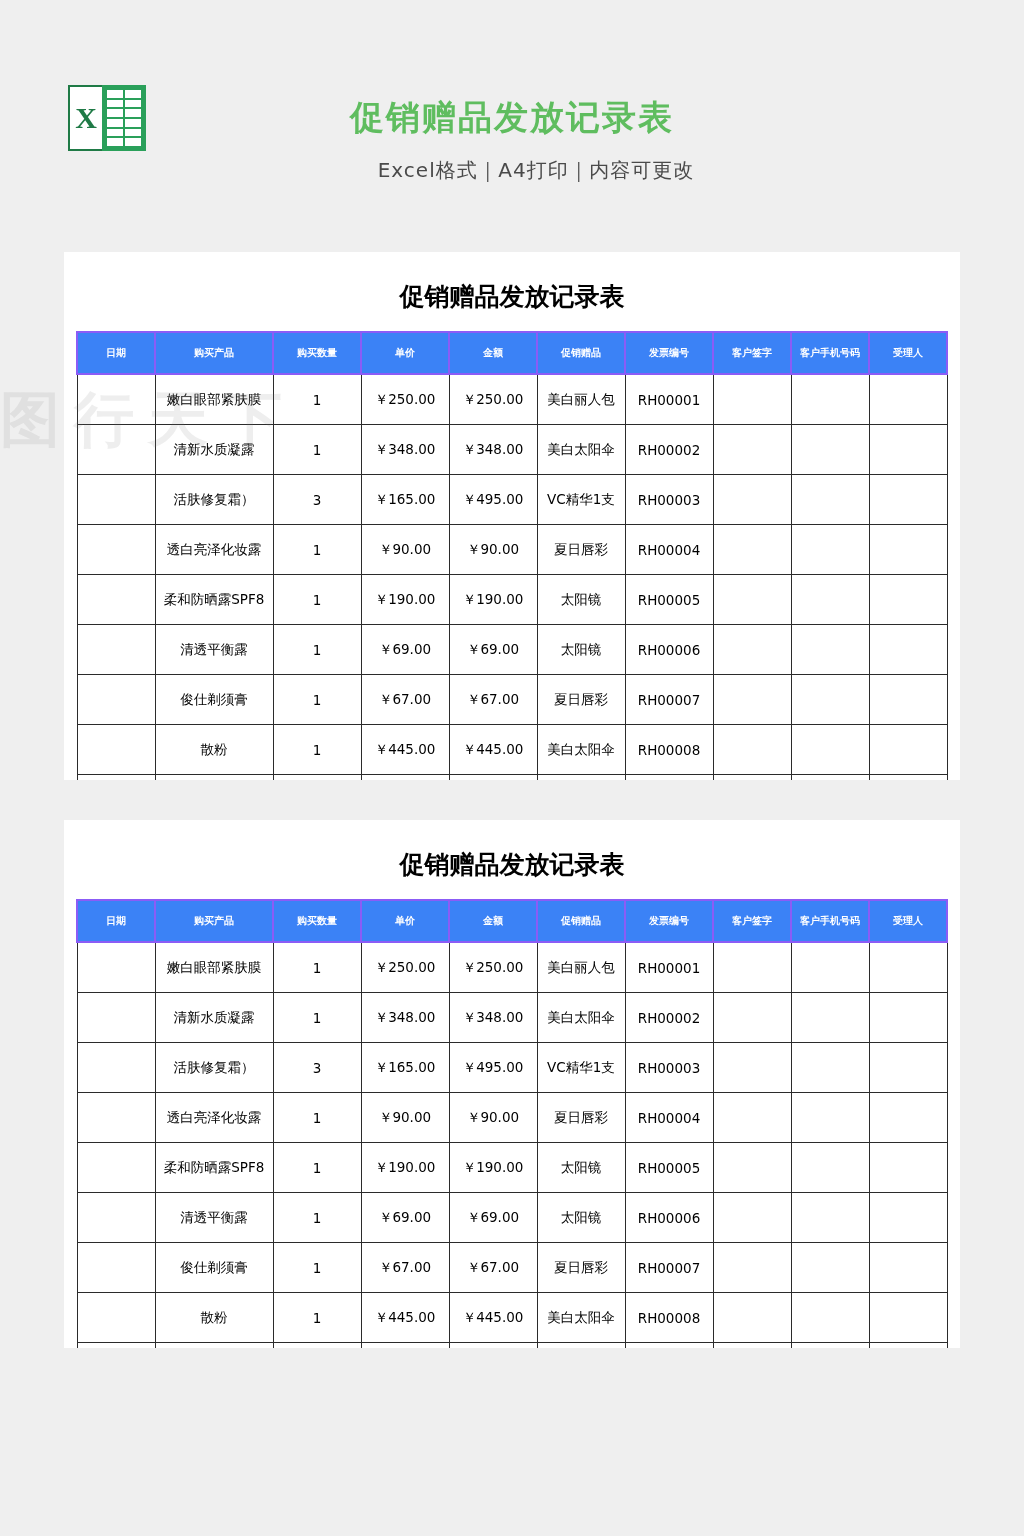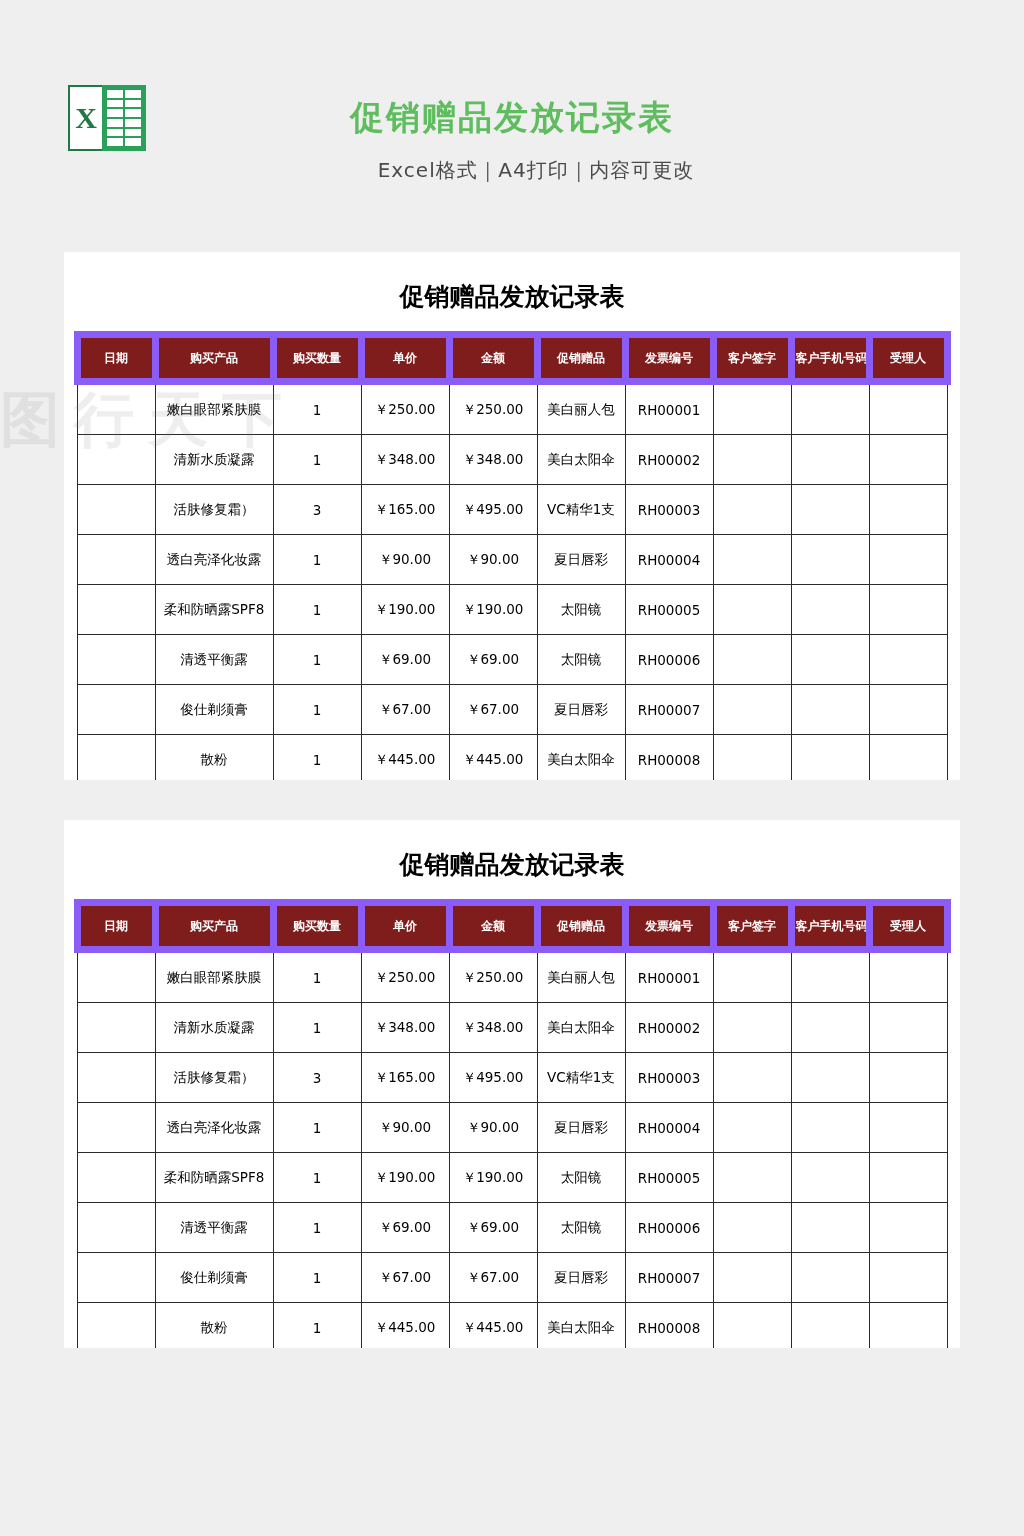--- a/index.html
+++ b/index.html
@@ -108,26 +108,26 @@
     padding-bottom: 18px;
     font-family: "DejaVu Sans", sans-serif;
   }
   table.xls {
     border-collapse: collapse;
     margin: 0 auto;
     width: 830px;
     table-layout: fixed;
   }
   table.xls th {
-    background: #7f1d1d;
+    background: #3b82f6;
     color: #ffffff;
-    font-size: 12px;
+    font-size: 10px;
     font-weight: bold;
     height: 38px;
-    border: 7px solid #8b5cf6;
+    border: 2px solid #8b5cf6;
     font-family: "DejaVu Sans", sans-serif;
     overflow: hidden;
     white-space: nowrap;
   }
   table.xls td {
     border: 1px solid #2b2b2b;
     height: 47px;
     font-size: 13.5px;
     color: #000000;
     text-align: center;

